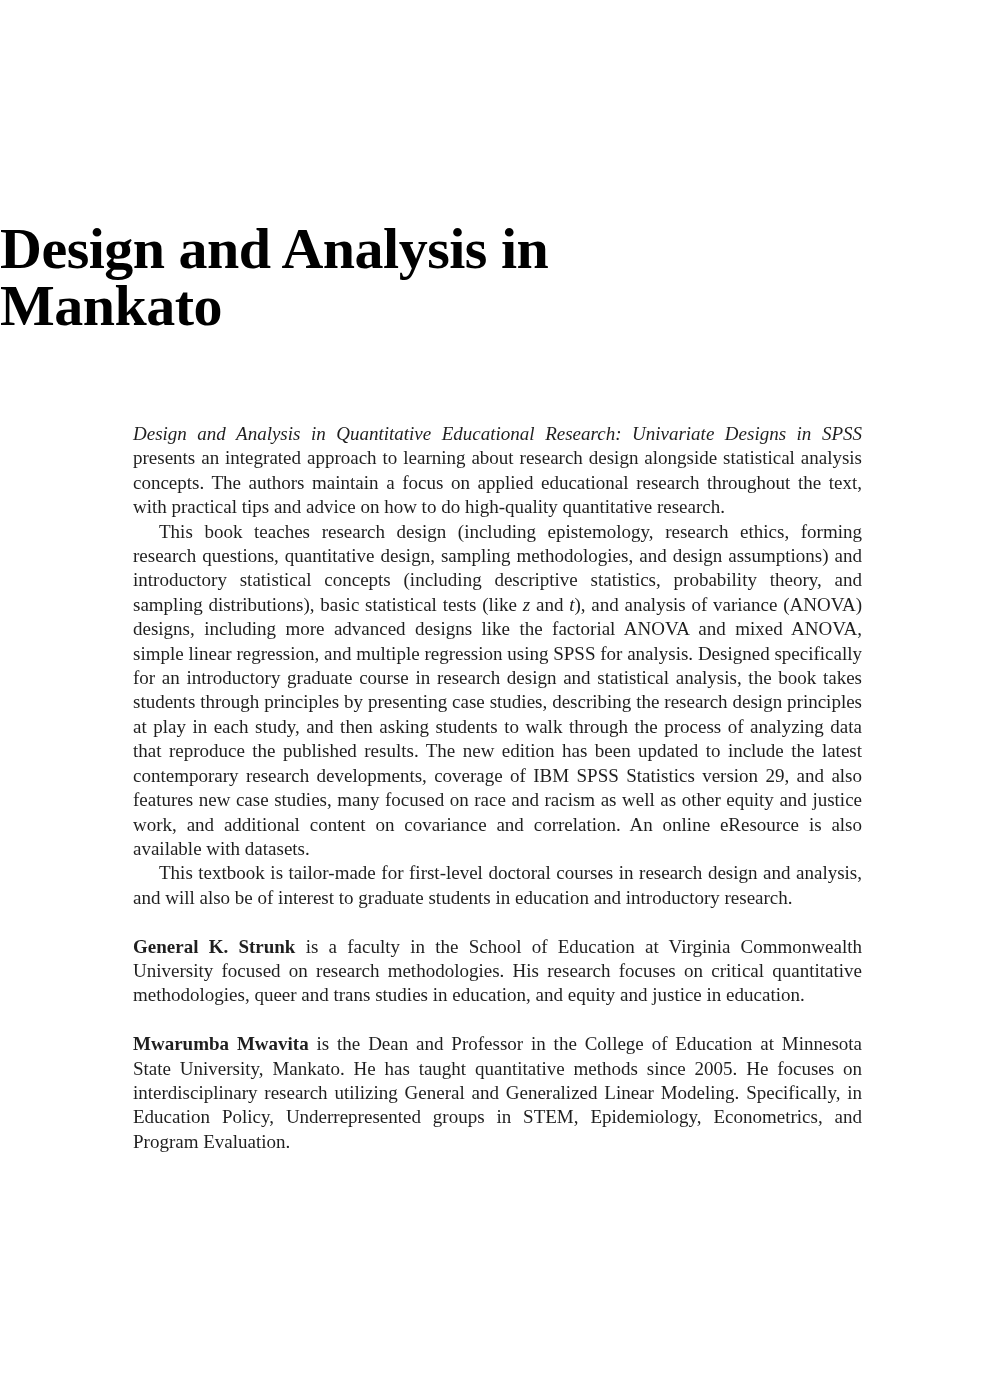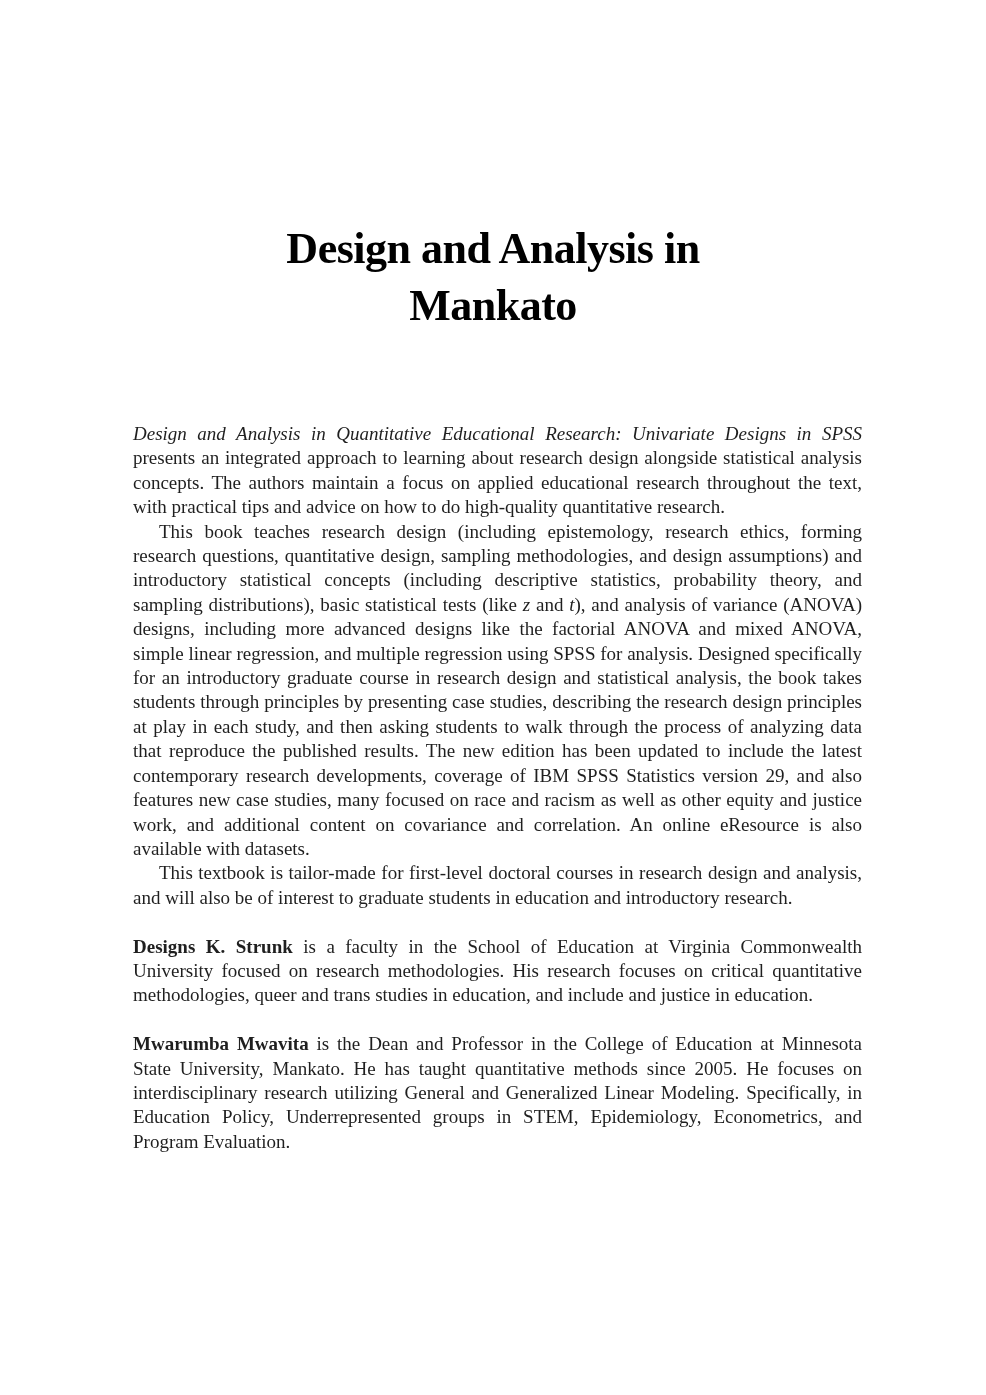--- a/index.html
+++ b/index.html
@@ -12,24 +12,24 @@
     width: 986px;
     height: 1395px;
     background: #ffffff;
     overflow: hidden;
     font-family: "Liberation Serif", serif;
     color: #1f1f1f;
   }
   .title {
     margin: 220px 0 0 0;
     padding: 0;
-    text-align: center;
+    text-align: left;
     font-family: "Liberation Serif", serif;
     font-weight: 700;
-    font-size: 44px;
+    font-size: 58px;
     line-height: 57px;
     color: #000000;
     letter-spacing: -0.5px;
   }
   .title-line {
     display: block;
   }
   .text-block {
     margin: 88px auto 1px 133px;
     width: 729px;
@@ -62,18 +62,18 @@
     <span class="title-line">Mankato</span>
   </h1>
 
   <div class="text-block">
     <p class="para"><span class="seg-italic">Design and Analysis in Quantitative Educational Research: Univariate Designs in SPSS</span><span class="seg-normal"> presents an integrated approach to learning about research design alongside statistical analysis concepts. The authors maintain a focus on applied educational research throughout the text, with practical tips and advice on how to do high-quality quantitative research.</span></p>
 
     <p class="para indent"><span class="seg-normal">This book teaches research design (including epistemology, research ethics, forming research questions, quantitative design, sampling methodologies, and design assumptions) and introductory statistical concepts (including descriptive statistics, probability theory, and sampling distributions), basic statistical tests (like </span><span class="seg-italic">z</span><span class="seg-normal"> and </span><span class="seg-italic">t</span><span class="seg-normal">), and analysis of variance (ANOVA) designs, including more advanced designs like the factorial ANOVA and mixed ANOVA, simple linear regression, and multiple regression using SPSS for analysis. Designed specifically for an introductory graduate course in research design and statistical analysis, the book takes students through principles by presenting case studies, describing the research design principles at play in each study, and then asking students to walk through the process of analyzing data that reproduce the published results. The new edition has been updated to include the latest contemporary research developments, coverage of IBM SPSS Statistics version 29, and also features new case studies, many focused on race and racism as well as other equity and justice work, and additional content on covariance and correlation. An online eResource is also available with datasets.</span></p>
 
     <p class="para indent"><span class="seg-normal">This textbook is tailor-made for first-level doctoral courses in research design and analysis, and will also be of interest to graduate students in education and introductory research.</span></p>
 
-    <p class="para bio"><span class="seg-bold">Designs K. Strunk</span><span class="seg-normal"> is a faculty in the School of Education at Virginia Commonwealth University focused on research methodologies. His research focuses on critical quantitative methodologies, queer and trans studies in education, and include and justice in education.</span></p>
+    <p class="para bio"><span class="seg-bold">General K. Strunk</span><span class="seg-normal"> is a faculty in the School of Education at Virginia Commonwealth University focused on research methodologies. His research focuses on critical quantitative methodologies, queer and trans studies in education, and equity and justice in education.</span></p>
 
     <p class="para bio"><span class="seg-bold">Mwarumba Mwavita</span><span class="seg-normal"> is the Dean and Professor in the College of Education at Minnesota State University, Mankato. He has taught quantitative methods since 2005. He focuses on interdisciplinary research utilizing General and Generalized Linear Modeling. Specifically, in Education Policy, Underrepresented groups in STEM, Epidemiology, Econometrics, and Program Evaluation.</span></p>
   </div>
 
 </div>
 
 </body></html>

